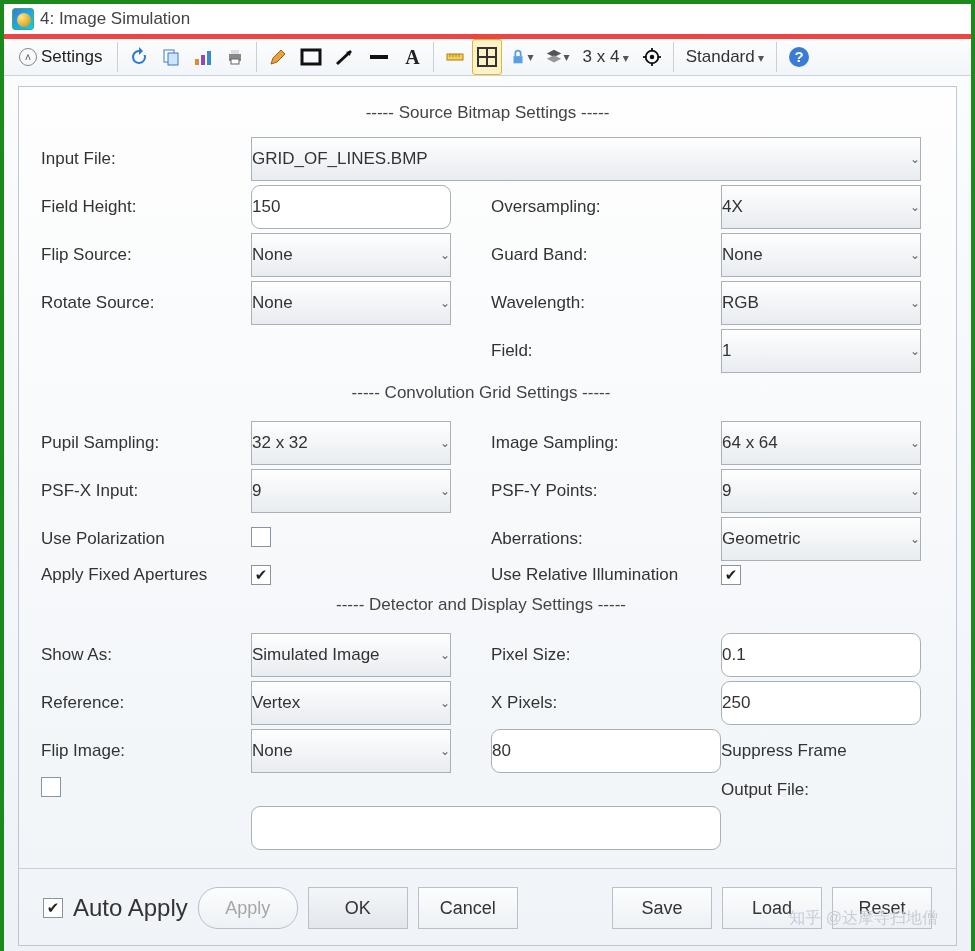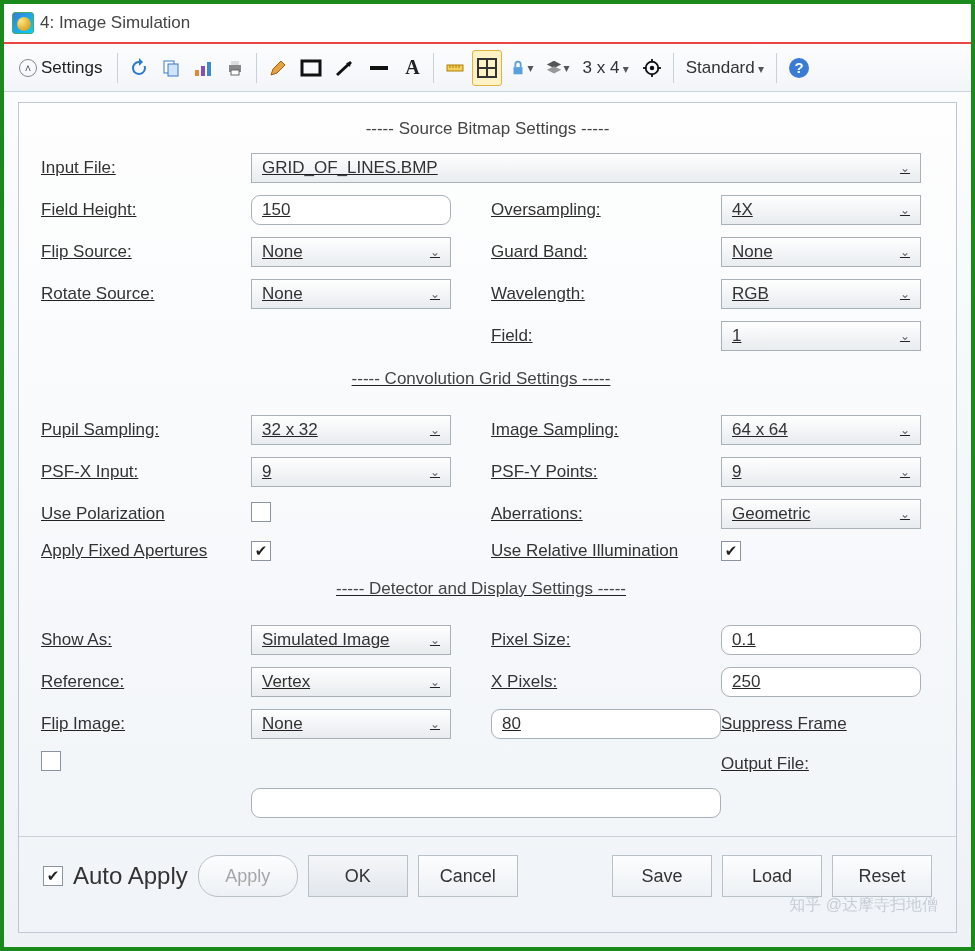--- a/index.html
+++ b/index.html
@@ -18,21 +18,21 @@
     flex-direction: column;
     position: relative;
   }
   
   .titlebar {
     height: 40px;
     background: #fff;
     display: flex;
     align-items: center;
     padding: 4px 8px;
-    border-bottom: 2px solid #ef4444;
+    border-bottom: 5px solid #ef4444;
   }
   .app-icon {
     width: 22px; height: 22px;
     background: linear-gradient(135deg,#3a7bd5,#00d2ff);
     border: 1px solid #4a6;
     border-radius: 3px;
     margin-right: 6px;
     position: relative;
   }
   .app-icon::after{
@@ -100,32 +100,31 @@
     position: relative;
   }
   .section-title {
     text-align: center;
     color: #444;
     padding: 6px 0 14px 0;
   }
   .grid {
     display: grid;
     grid-template-columns: 210px 200px 40px 230px 200px;
-    row-gap: 12px;
+    row-gap: 4px;
     align-items: center;
-    text-decoration: underline;
   }
   .grid .span-all { grid-column: 1 / -1; }
   .grid .col2wide { grid-column: 2 / -1; }
   .label { color:#333; }
   .select, .input {
-    height: 30px;
+    height: 44px;
     border: 1px solid #a8b0b8;
     background: linear-gradient(#fefefe,#e8ecf0);
-    padding: 0 10px;
+    padding: 0 0;
     display: flex;
     align-items: center;
     justify-content: space-between;
     font-size: 17px;
     color:#333;
   }
   .select { cursor: default; }
   .select .caret { color:#666; font-size:12px; }
   .input {
     background: #fff;

